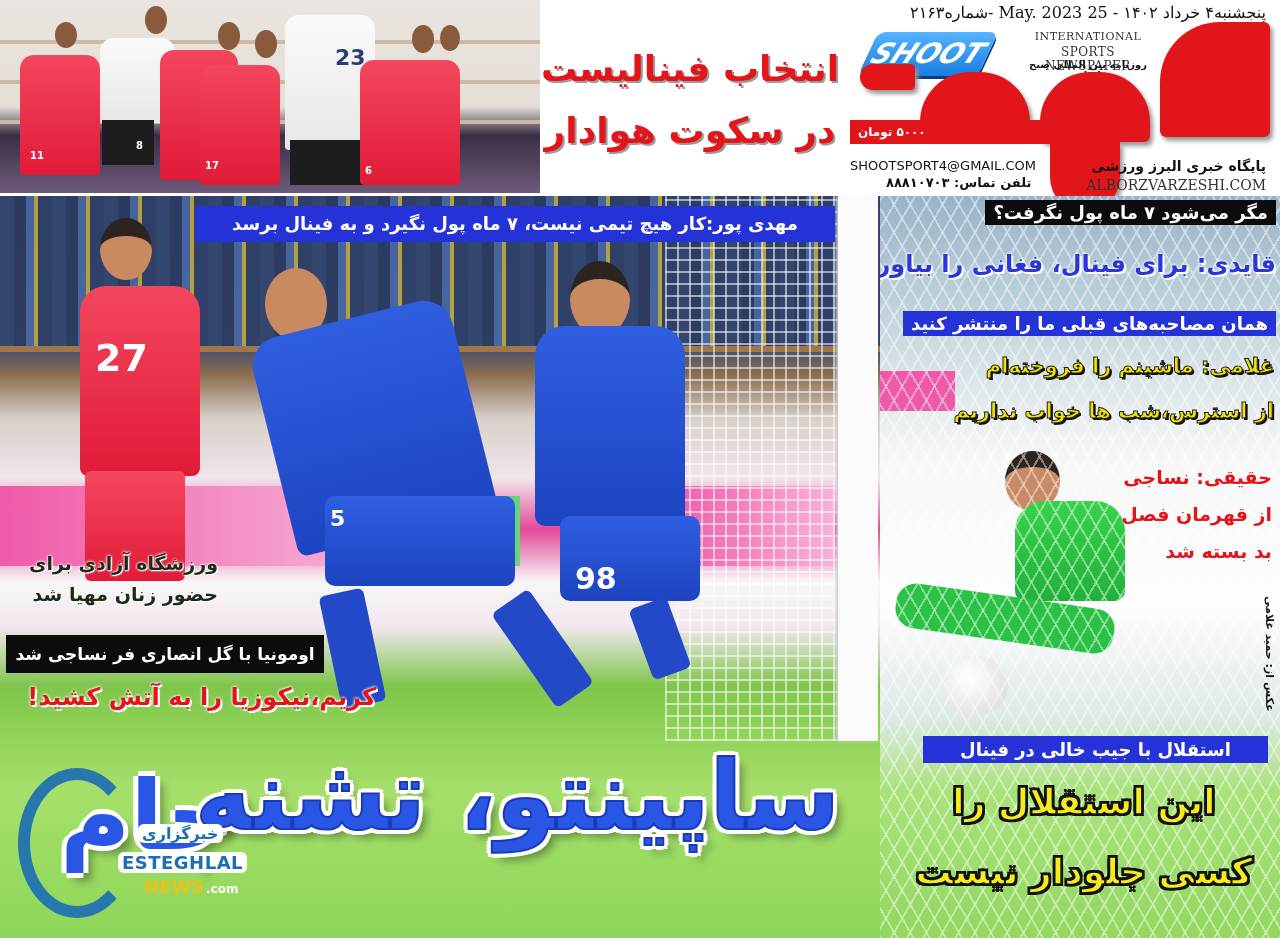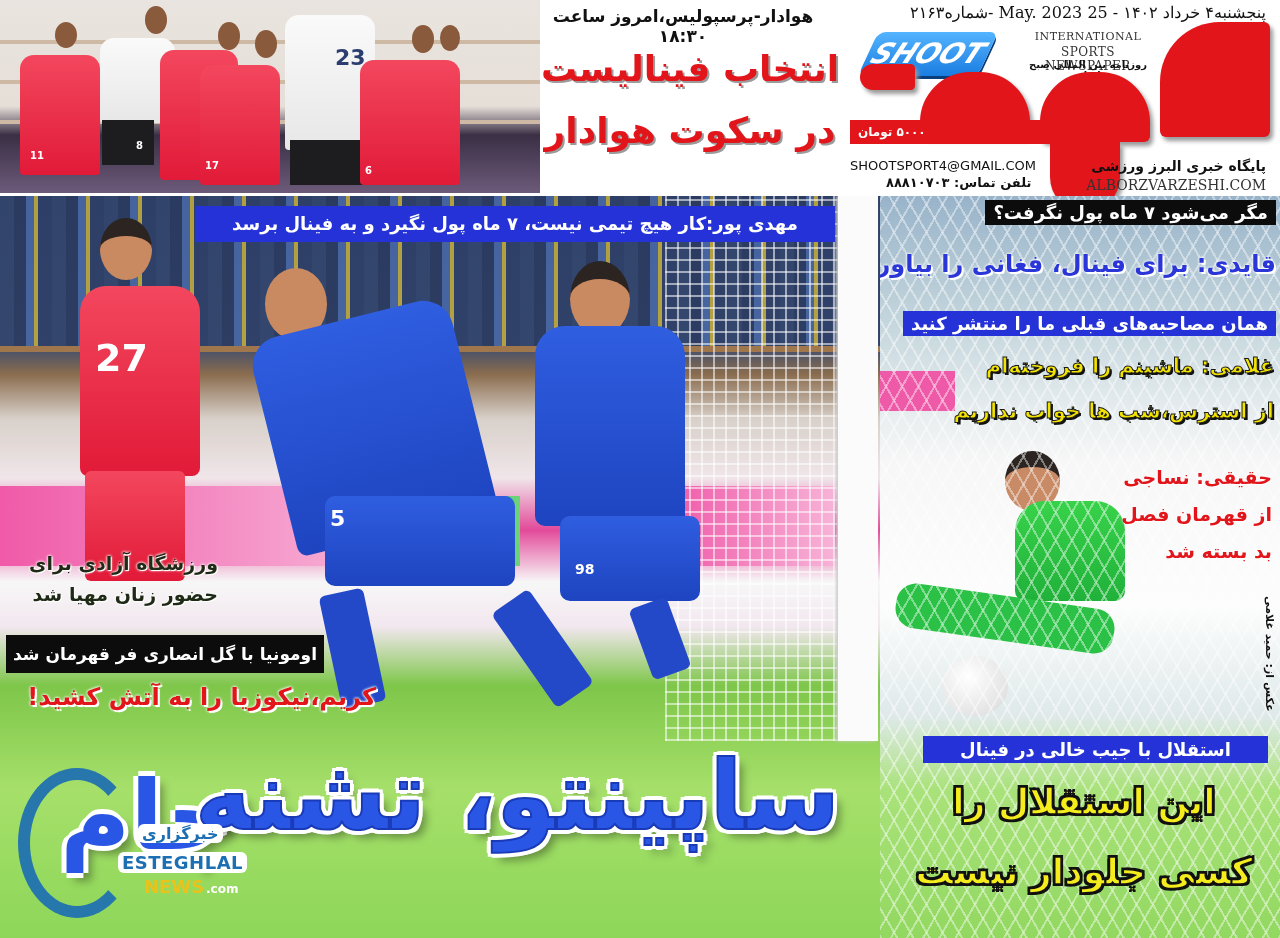--- a/index.html
+++ b/index.html
@@ -147,21 +147,20 @@
   <div class="p-white" style="left:285px;top:15px;width:90px;height:135px"></div>
   <div class="p-num" style="left:335px;top:45px;color:#2c3e70;font-size:22px">23</div>
   <div class="p-black" style="left:290px;top:140px;width:80px;height:45px"></div>
   <div class="p-head" style="left:412px;top:25px;width:22px;height:28px"></div>
   <div class="p-head" style="left:440px;top:25px;width:20px;height:26px"></div>
   <div class="p-red" style="left:360px;top:60px;width:100px;height:125px"></div>
   <div class="p-num" style="left:365px;top:165px">6</div>
 </div>
 
 <div id="top-mid" class="abs">
-  <div id="top-kicker">هوادار-پرسپولیس،امروز ساعت ۱۸:۳۰</div>
   <div class="big-red" style="top:48px">انتخاب فینالیست</div>
   <div class="big-red" style="top:110px">در سکوت هوادار</div>
 </div>
 
 <div id="masthead" class="abs">
   <div id="mast-date">پنجشنبه۴ خرداد ۱۴۰۲ - 25 May. 2023 -شماره۲۱۶۳</div>
   <div id="shoot-logo-latin">SHOOT</div>
   <div id="intl-1">INTERNATIONAL</div>
   <div id="intl-2">SPORTS NEWSPAPER</div>
   <div id="intl-fa">روزنامه بین المللی صبح ایران</div>
@@ -196,31 +195,31 @@
   <div class="pl-skin" style="left:265px;top:72px;width:62px;height:72px"></div>
   <div class="pl-blue" style="left:270px;top:120px;width:205px;height:220px;transform:rotate(-14deg)"></div>
   <div class="pl-blue" style="left:325px;top:300px;width:190px;height:90px;border-radius:10px"></div>
   <div class="pl-num" style="left:330px;top:310px;font-size:22px">5</div>
   <div class="pl-sock" style="left:330px;top:395px;width:45px;height:115px;transform:rotate(-12deg)"></div>
   <div class="pl-sock" style="left:520px;top:395px;width:45px;height:115px;transform:rotate(-35deg)"></div>
 
   <div class="pl-skin" style="left:570px;top:65px;width:60px;height:75px;border-top:18px solid #2b2420"></div>
   <div class="pl-blue" style="left:535px;top:130px;width:150px;height:200px"></div>
   <div class="pl-blue" style="left:560px;top:320px;width:140px;height:85px;border-radius:10px"></div>
-  <div class="pl-num" style="left:575px;top:365px;font-size:14px">98</div>
+  <div class="pl-num" style="left:575px;top:365px;font-size:30px">98</div>
   <div class="pl-sock" style="left:640px;top:405px;width:40px;height:75px;transform:rotate(-20deg)"></div>
 
   <div class="banner-blue" style="left:195px;top:10px;width:640px;height:36px;line-height:36px;font-size:18px">مهدی پور:کار هیچ تیمی نیست، ۷ ماه پول نگیرد و به فینال برسد</div>
 </div>
 
 <div id="sub-stadium">
   <div>ورزشگاه آزادی برای</div>
   <div>حضور زنان مهیا شد</div>
 </div>
-<div class="banner-black" style="left:6px;top:635px;width:318px;height:38px;line-height:38px;font-size:17px">اومونیا با گل انصاری فر قهرمان شد</div>
+<div class="banner-black" style="left:6px;top:635px;width:318px;height:38px;line-height:38px;font-size:17px">اومونیا با گل انصاری فر نساجی شد</div>
 <div id="sub-karim">کریم،نیکوزیا را به آتش کشید!</div>
 
 <div id="main-headline-tail">جام</div>
 <div id="main-headline">ساپینتو، تشنه</div>
 
 <div id="wm">
   <div id="wm-ring"></div>
   <div id="wm-fa">خبرگزاری</div>
   <div id="wm-name">ESTEGHLAL</div>
   <div id="wm-news">NEWS</div>

